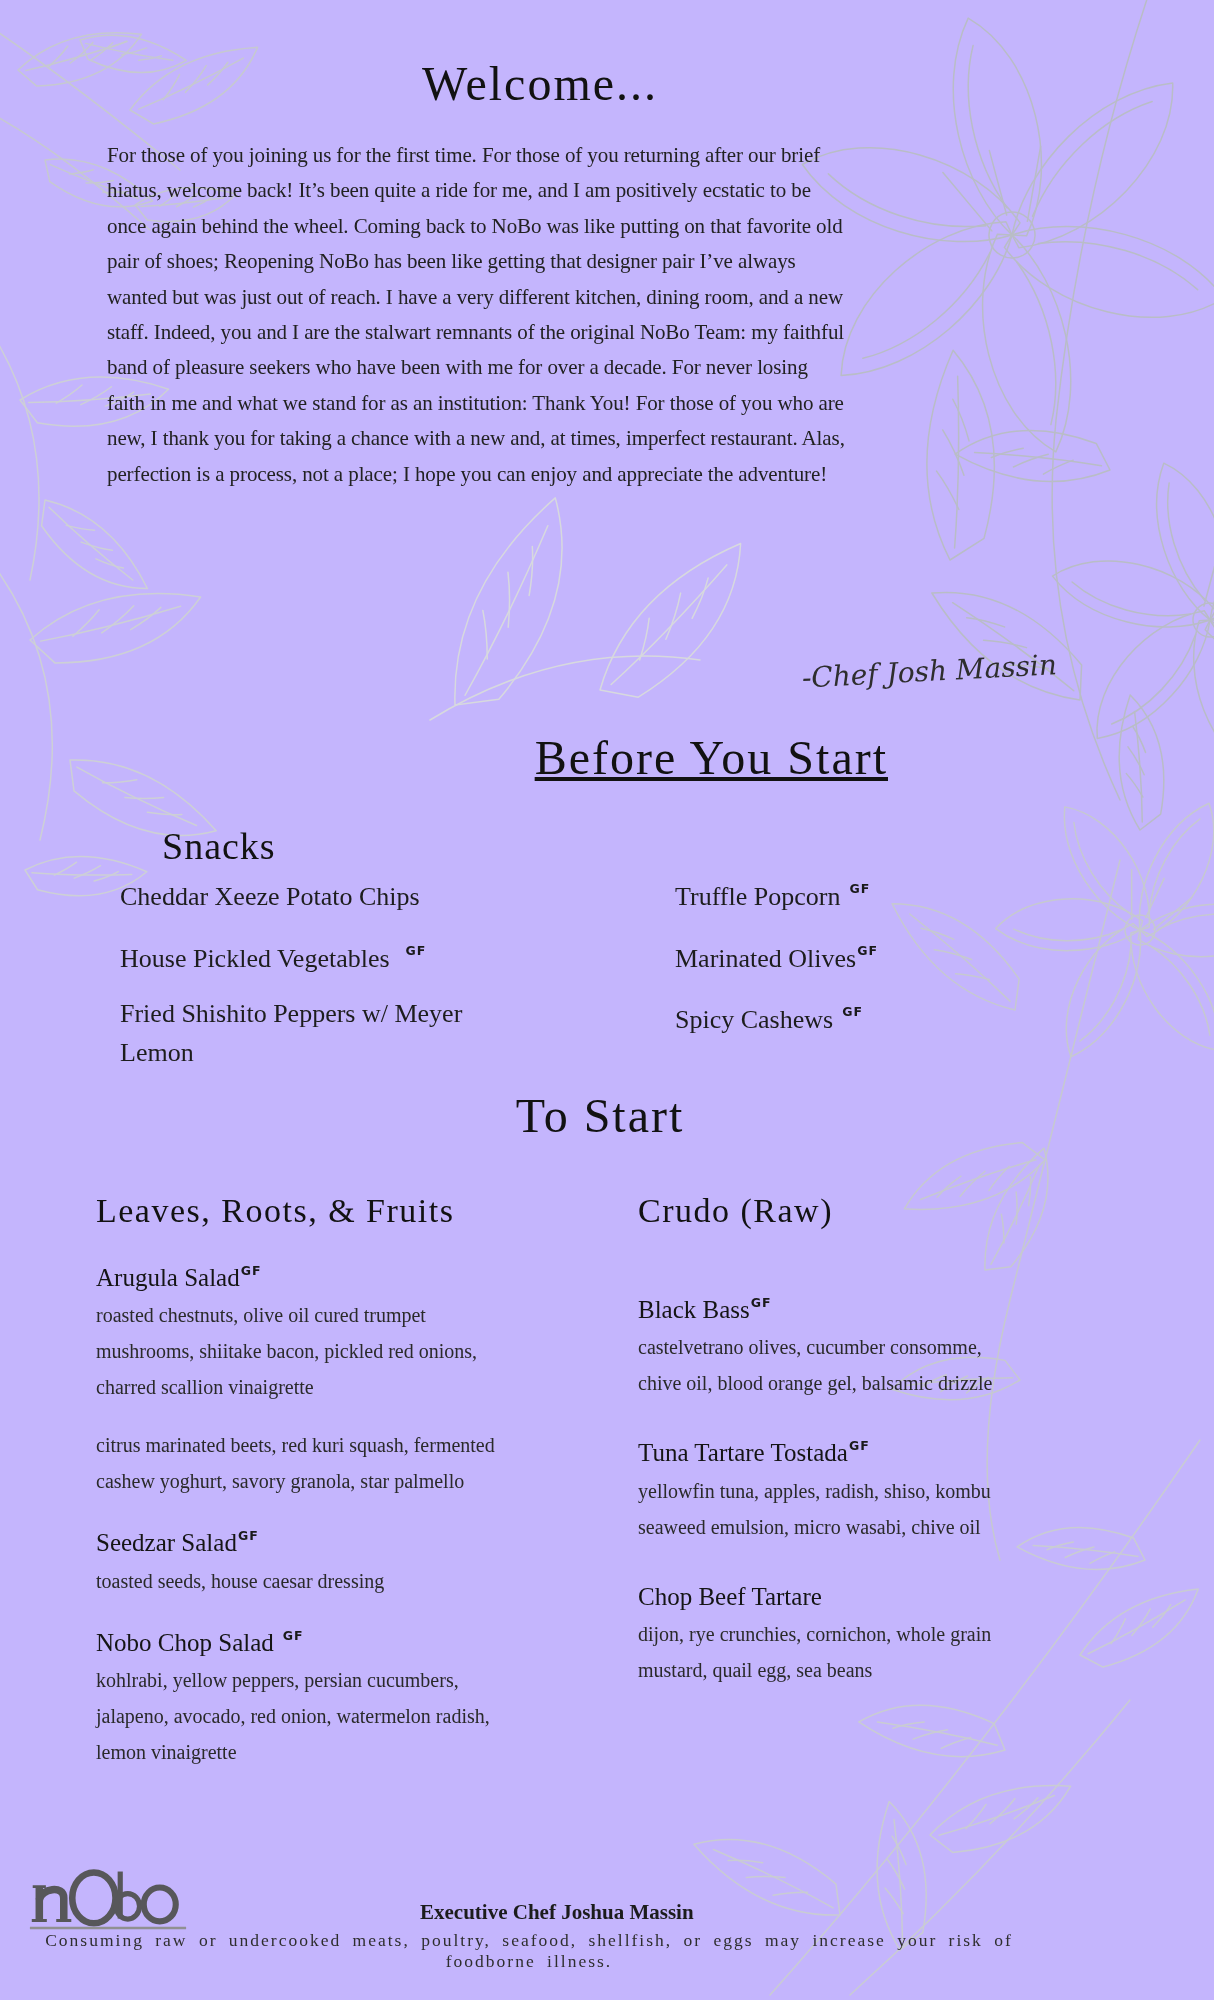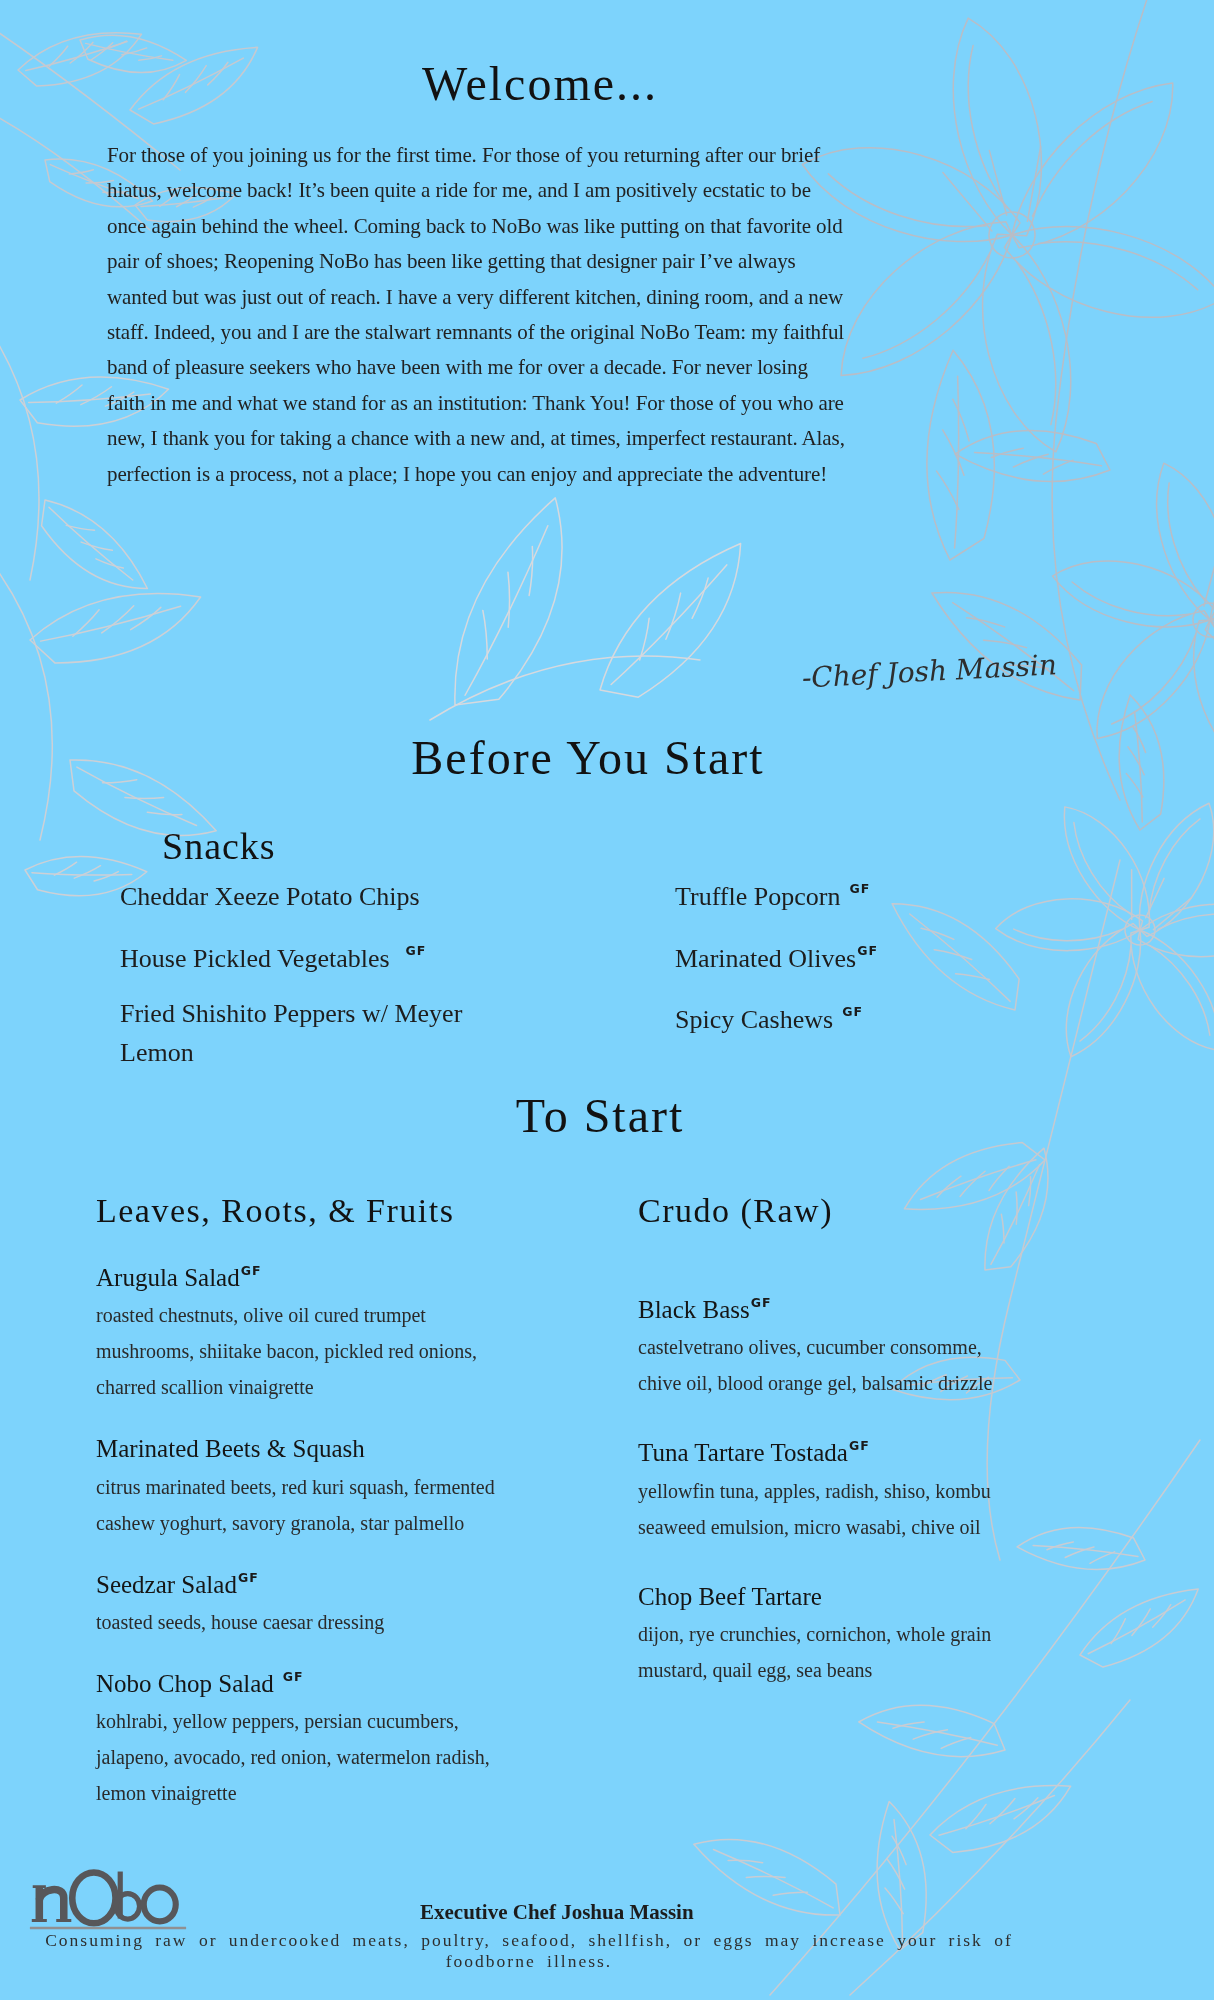--- a/index.html
+++ b/index.html
@@ -1,34 +1,34 @@
 <!DOCTYPE html>
 <html><head>
 <meta charset="utf-8">
 <style>
   html,body{margin:0;padding:0;background:#ffffff;}
-  .page{position:relative;width:1214px;height:2000px;background:#7dd3fc;overflow:hidden;
+  .page{position:relative;width:1214px;height:2000px;background:#c4b5fd;overflow:hidden;
         font-family:"Liberation Serif",serif;color:#232323;}
 
   
   .deco{position:absolute;inset:0;pointer-events:none;}
   .deco path,.deco circle,.deco ellipse{fill:none;stroke:currentColor;stroke-width:1.5;
         stroke-linecap:round;stroke-linejoin:round;vector-effect:non-scaling-stroke;}
 
   .display{position:absolute;font-family:"Liberation Serif",serif;font-weight:400;
            color:#121212;letter-spacing:2px;white-space:nowrap;margin:0;}
 
   .welcome-title{left:375px;top:56px;width:330px;text-align:center;font-size:48px;}
   .welcome-para{position:absolute;left:107px;top:138px;width:740px;font-size:21px;
                 line-height:35.4px;letter-spacing:-0.1px;margin:0;color:#222;}
   .signature{position:absolute;left:757px;top:656px;width:300px;text-align:right;
              font-size:28px;font-style:italic;transform:rotate(-3deg);
              color:#2e2e2e;font-family:"DejaVu Serif",serif;}
 
-  .before-title{left:288px;top:730px;width:600px;text-align:center;font-size:48px;}
+  .before-title{left:288px;top:730px;width:600px;text-align:right;font-size:48px;text-decoration:underline;}
   .snacks-title{left:118px;top:824px;font-size:38px;letter-spacing:1px;margin-left:44px;}
 
   .snack-col{position:absolute;top:874px;width:345px;}
   .snack-col.left{left:120px;}
   .snack-col.right{left:675px;}
   .snack-item{font-size:26px;line-height:33px;margin-bottom:23px;color:#1d1d1d;}
 
   .tostart-title{left:300px;top:1088px;width:600px;text-align:center;font-size:48px;}
 
   .menu-col{position:absolute;top:1192px;}
@@ -170,21 +170,20 @@
   <h2 class="display tostart-title">To Start</h2>
 
   <div class="menu-col left">
     <h4 class="col-title">Leaves, Roots, &amp; Fruits</h4>
 
     <div class="menu-item">
       <div class="item-name"><span>Arugula Salad</span><sup class="gf">GF</sup></div>
       <div class="item-desc">roasted chestnuts, olive oil cured trumpet mushrooms, shiitake bacon, pickled red onions, charred scallion vinaigrette</div>
     </div>
     <div class="menu-item">
-      <div class="item-name"><span>Marinated Beets &amp; Squash</span><sup class="gf"></sup></div>
       <div class="item-desc">citrus marinated beets, red kuri squash, fermented cashew yoghurt, savory granola, star palmello</div>
     </div>
     <div class="menu-item">
       <div class="item-name"><span>Seedzar Salad</span><sup class="gf">GF</sup></div>
       <div class="item-desc">toasted seeds, house caesar dressing</div>
     </div>
     <div class="menu-item">
       <div class="item-name"><span>Nobo Chop Salad</span><sup class="gf gap-sm">GF</sup></div>
       <div class="item-desc">kohlrabi, yellow peppers, persian cucumbers, jalapeno, avocado, red onion, watermelon radish, lemon vinaigrette</div>
     </div>

